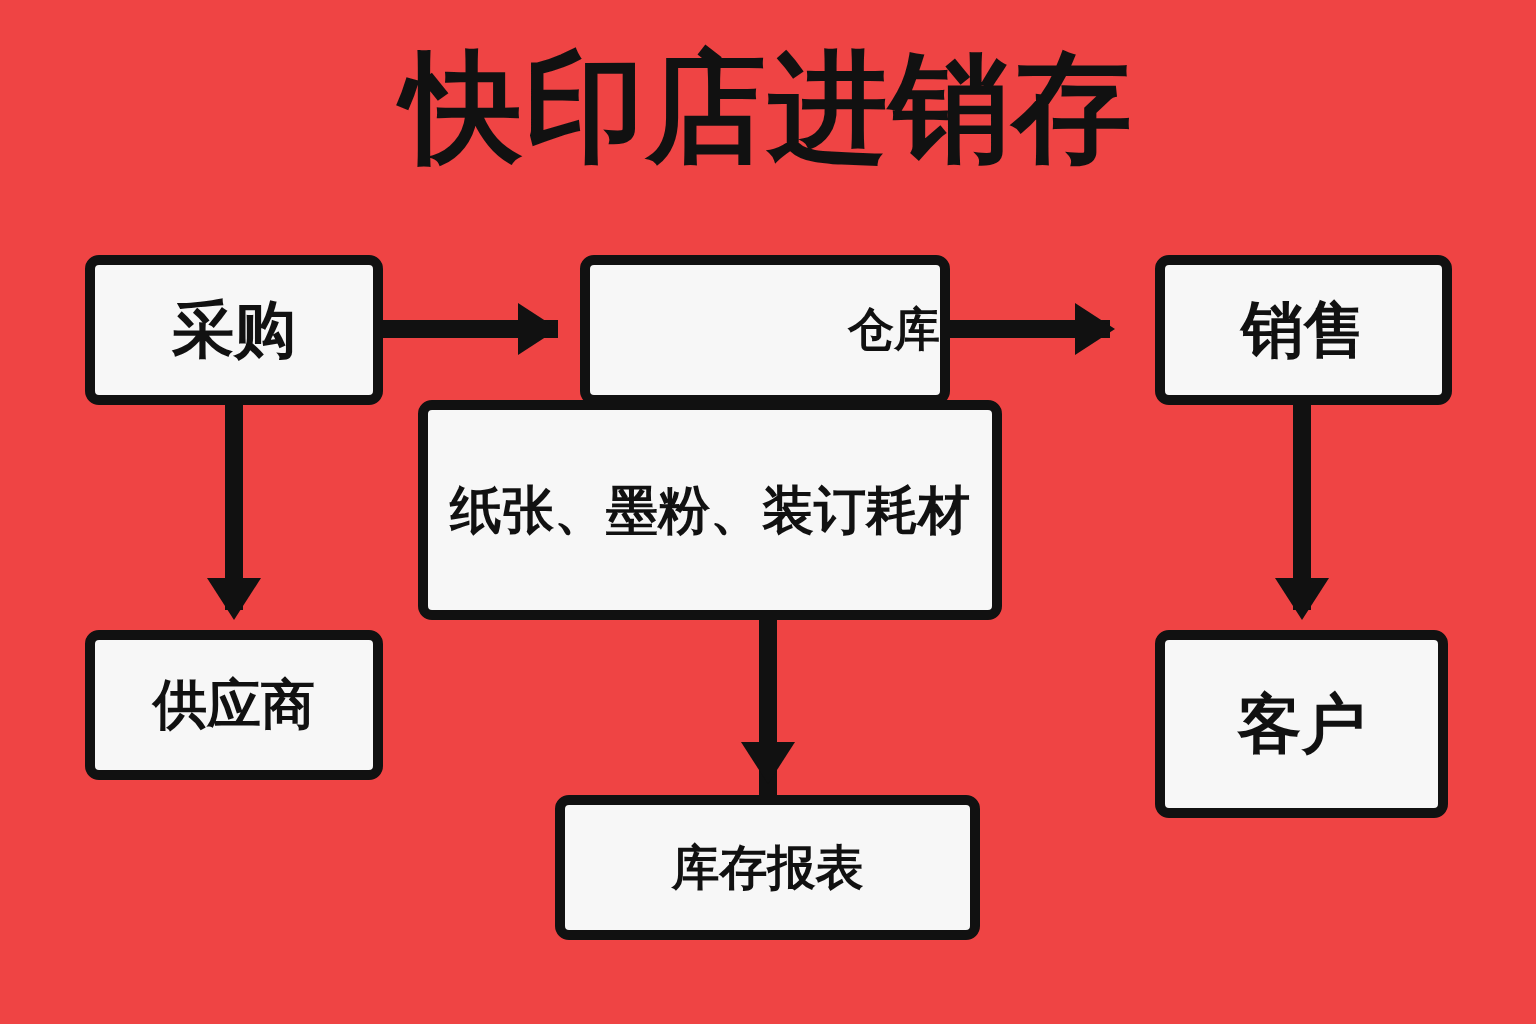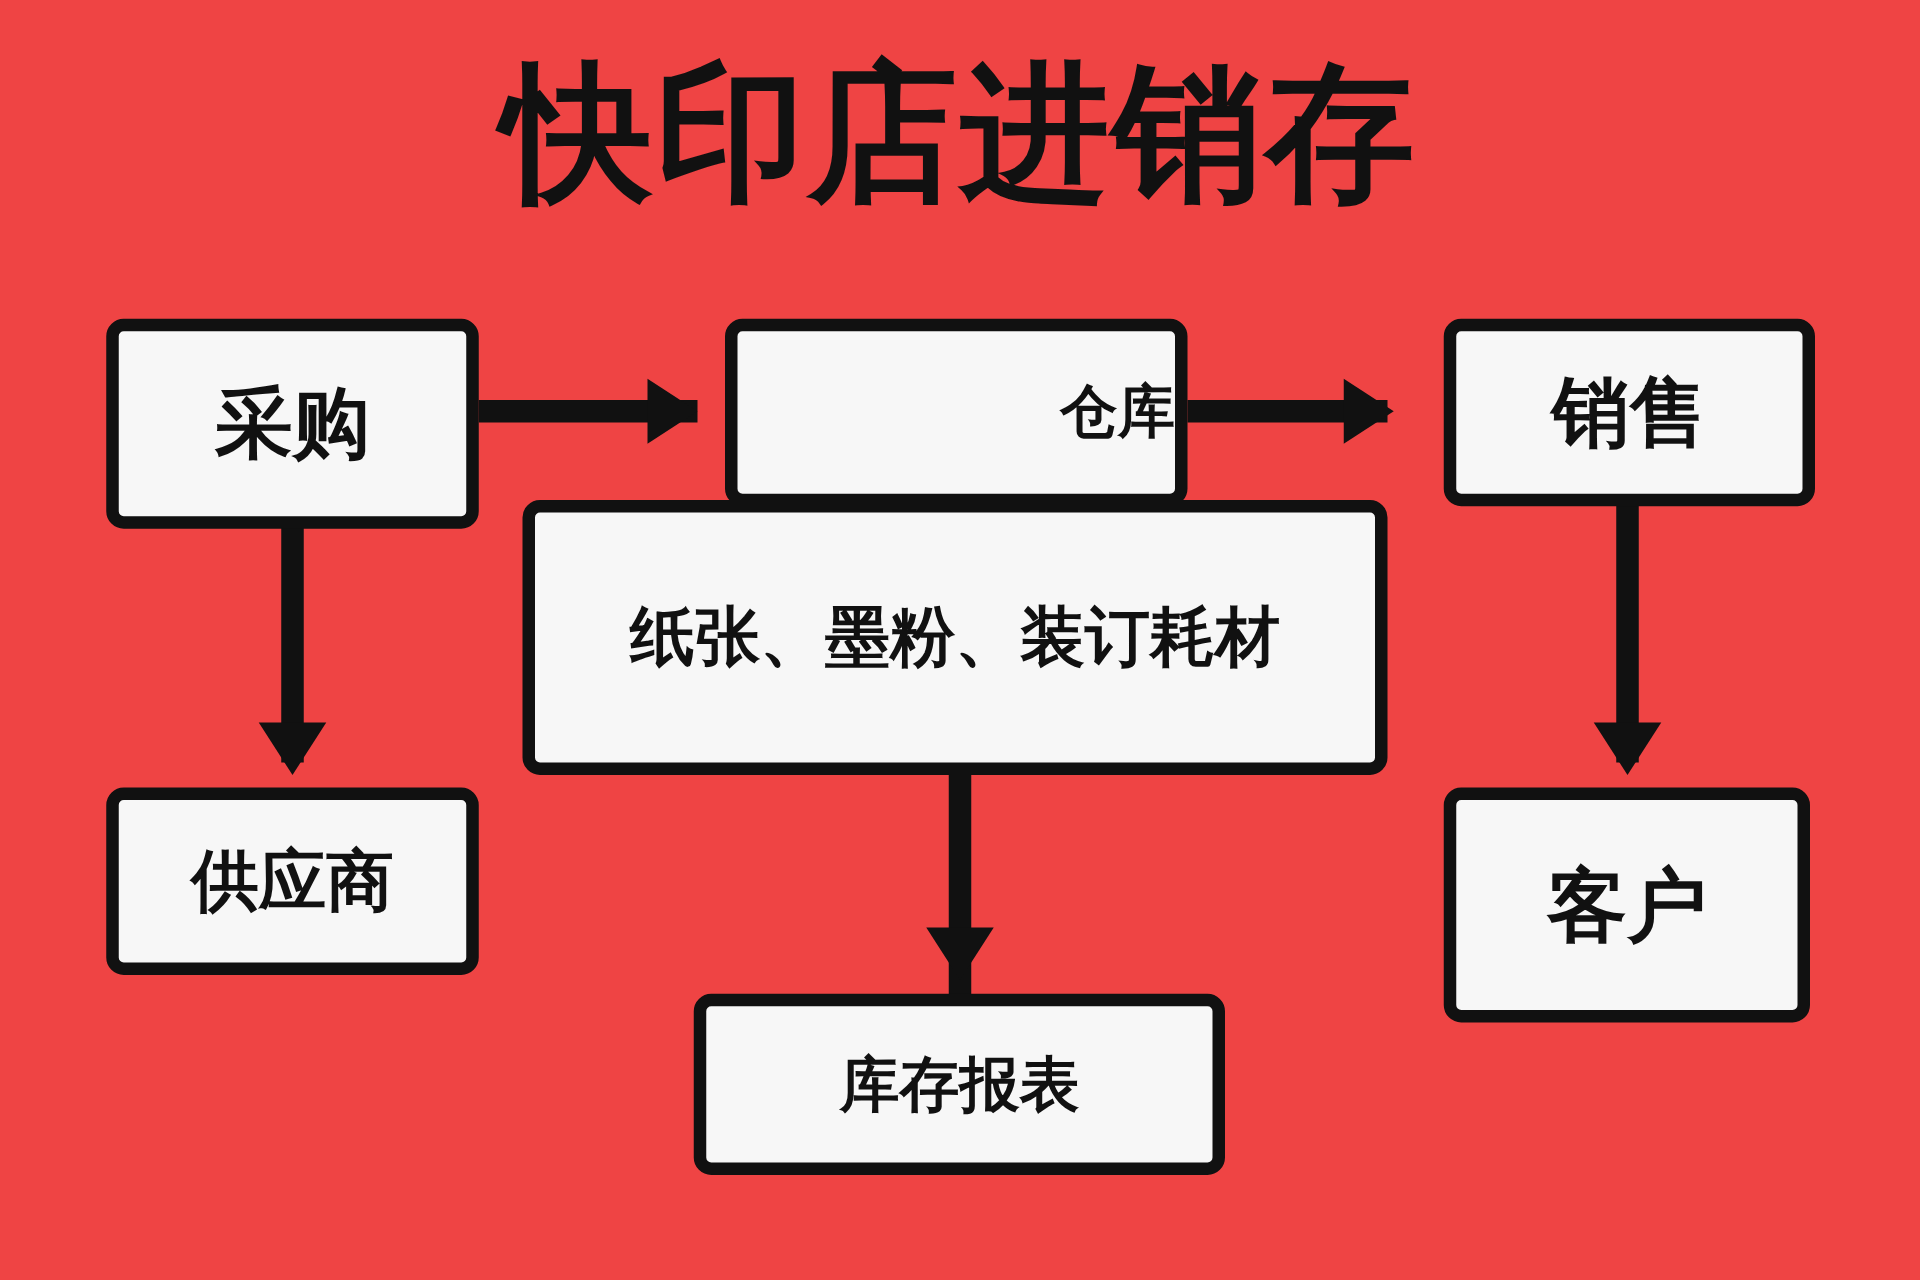--- a/index.html
+++ b/index.html
@@ -43,28 +43,28 @@
     justify-content: center;
     color: #111111;
     font-weight: 700;
     text-align: center;
     z-index: 3;
   }
   .node .line1, .node .line2 {
     display: block;
     white-space: nowrap;
   }
-  #node-procurement { left: 85px;  top: 255px; width: 298px; height: 168px; font-size: 62px; }
+  #node-procurement { left: 85px;  top: 255px; width: 298px; height: 150px; font-size: 62px; }
   #node-warehouse   { left: 580px; top: 255px; width: 370px; height: 150px; font-size: 46px; z-index: 2; align-items: flex-end; }
   #node-sales       { left: 1155px;top: 255px; width: 297px; height: 150px; font-size: 62px; }
   #node-supplier    { left: 85px;  top: 630px; width: 298px; height: 150px; font-size: 54px; }
   #node-customer    { left: 1155px;top: 630px; width: 293px; height: 188px; font-size: 64px; }
   #node-report      { left: 555px; top: 795px; width: 425px; height: 145px; font-size: 48px; }
   #node-consumables {
-    left: 418px; top: 400px; width: 692px; height: 220px;
+    left: 418px; top: 400px; width: 584px; height: 220px;
     font-size: 52px; line-height: 1.28; z-index: 4;
     padding: 0 16px;
   }
   .connector { position: absolute; background: #111111; z-index: 1; }
   .arrowhead { position: absolute; width: 0; height: 0; z-index: 1; }
   .arrow-right {
     border-top: 26px solid transparent;
     border-bottom: 26px solid transparent;
     border-left: 40px solid #111111;
   }

